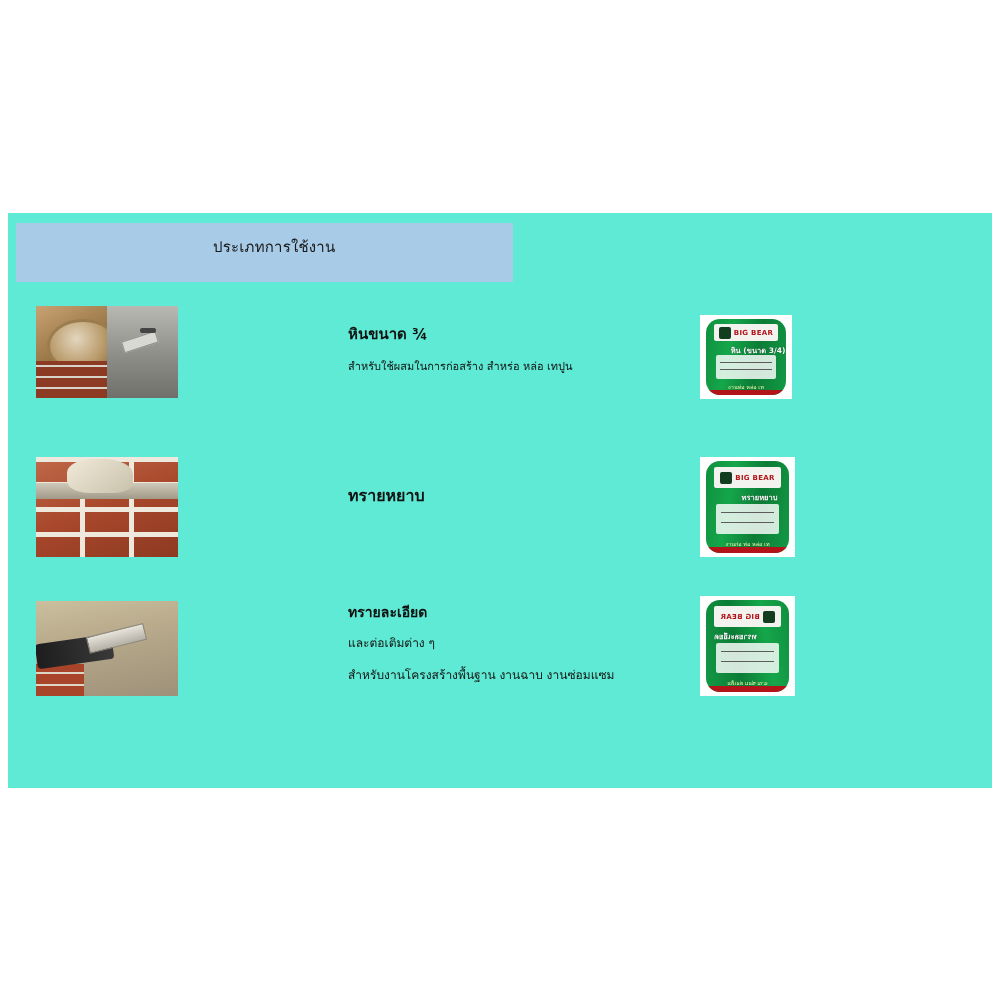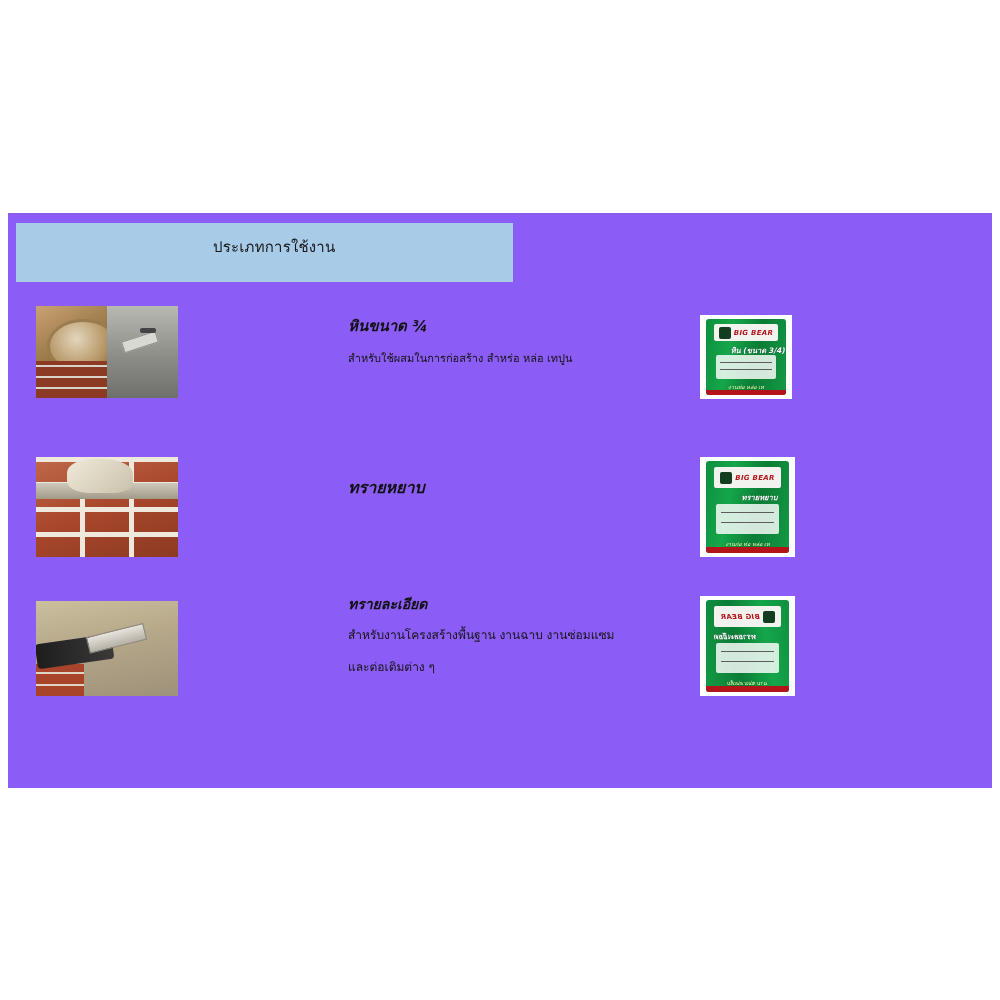--- a/index.html
+++ b/index.html
@@ -13,21 +13,21 @@
     font-family: "DejaVu Sans", "Liberation Sans", sans-serif;
     overflow: hidden;
   }
 
   #slide {
     position: absolute;
     left: 8px;
     top: 213px;
     width: 984px;
     height: 575px;
-    background: #8b5cf6;
+    background: #5eead4;
     box-sizing: border-box;
   }
 
   
   #header-bar {
     position: absolute;
     left: 8px;
     top: 10px;
     width: 497px;
     height: 59px;
@@ -66,23 +66,22 @@
 
   .text-col {
     position: absolute;
     left: 340px;
     width: 330px;
   }
   .item-title {
     font-size: 15px;
     font-weight: bold;
     color: #111111;
-    margin: 0 0 8px 0;
-    white-space: nowrap;
-    font-style: italic;
+    margin: 8px 0 8px 0;
+    white-space: nowrap;
   }
   .item-line {
     font-size: 11px;
     color: #151515;
     line-height: 1.35;
     margin: 0 0 10px 0;
   }
   #row-0 .text-col { top: 8px; }
   #row-0 .item-title { font-size: 15px; margin-bottom: 14px; }
   #row-0 .item-line { width: 230px; }
@@ -102,23 +101,22 @@
   #row-1 .bag-wrap { left: 692px; top: 12px; width: 95px; height: 100px; }
   #row-2 .bag-wrap { left: 692px; top: 11px; width: 95px; height: 100px; }
 
   .bag {
     position: absolute;
     left: 6px;
     top: 4px;
     right: 6px;
     bottom: 4px;
     background: linear-gradient(100deg,#0f8f3f 0%, #15a64a 30%, #0b7c36 62%, #139a45 100%);
-    border-radius: 3px;
+    border-radius: 14px;
     overflow: hidden;
-    font-style: italic;
   }
   .bag-top {
     position: absolute;
     left: 10%;
     top: 7%;
     width: 80%;
     height: 22%;
     background: #f2f2ee;
     border-radius: 2px;
     display: flex;
@@ -310,22 +308,22 @@
     <div class="thumb">
       <div class="ph">
         <div class="ph-plaster"></div>
         <div class="ph-plaster-brick"></div>
         <div class="ph-arm"></div>
         <div class="ph-float"></div>
       </div>
     </div>
     <div class="text-col">
       <div class="item-title">ทรายละเอียด</div>
+      <div class="item-line">และต่อเติมต่าง ๆ</div>
       <div class="item-line">สำหรับงานโครงสร้างพื้นฐาน งานฉาบ งานซ่อมแซม</div>
-      <div class="item-line">และต่อเติมต่าง ๆ</div>
     </div>
     <div class="bag-wrap">
       <div class="bag flipped">
         <div class="bag-top">
           <span class="bag-logo"></span>
           <span class="bag-brand">BIG BEAR</span>
         </div>
         <div class="bag-sub">ทรายละเอียด</div>
         <div class="bag-body"></div>
         <div class="bag-foot">ฉาบ ซ่อม ต่อเติม</div>

